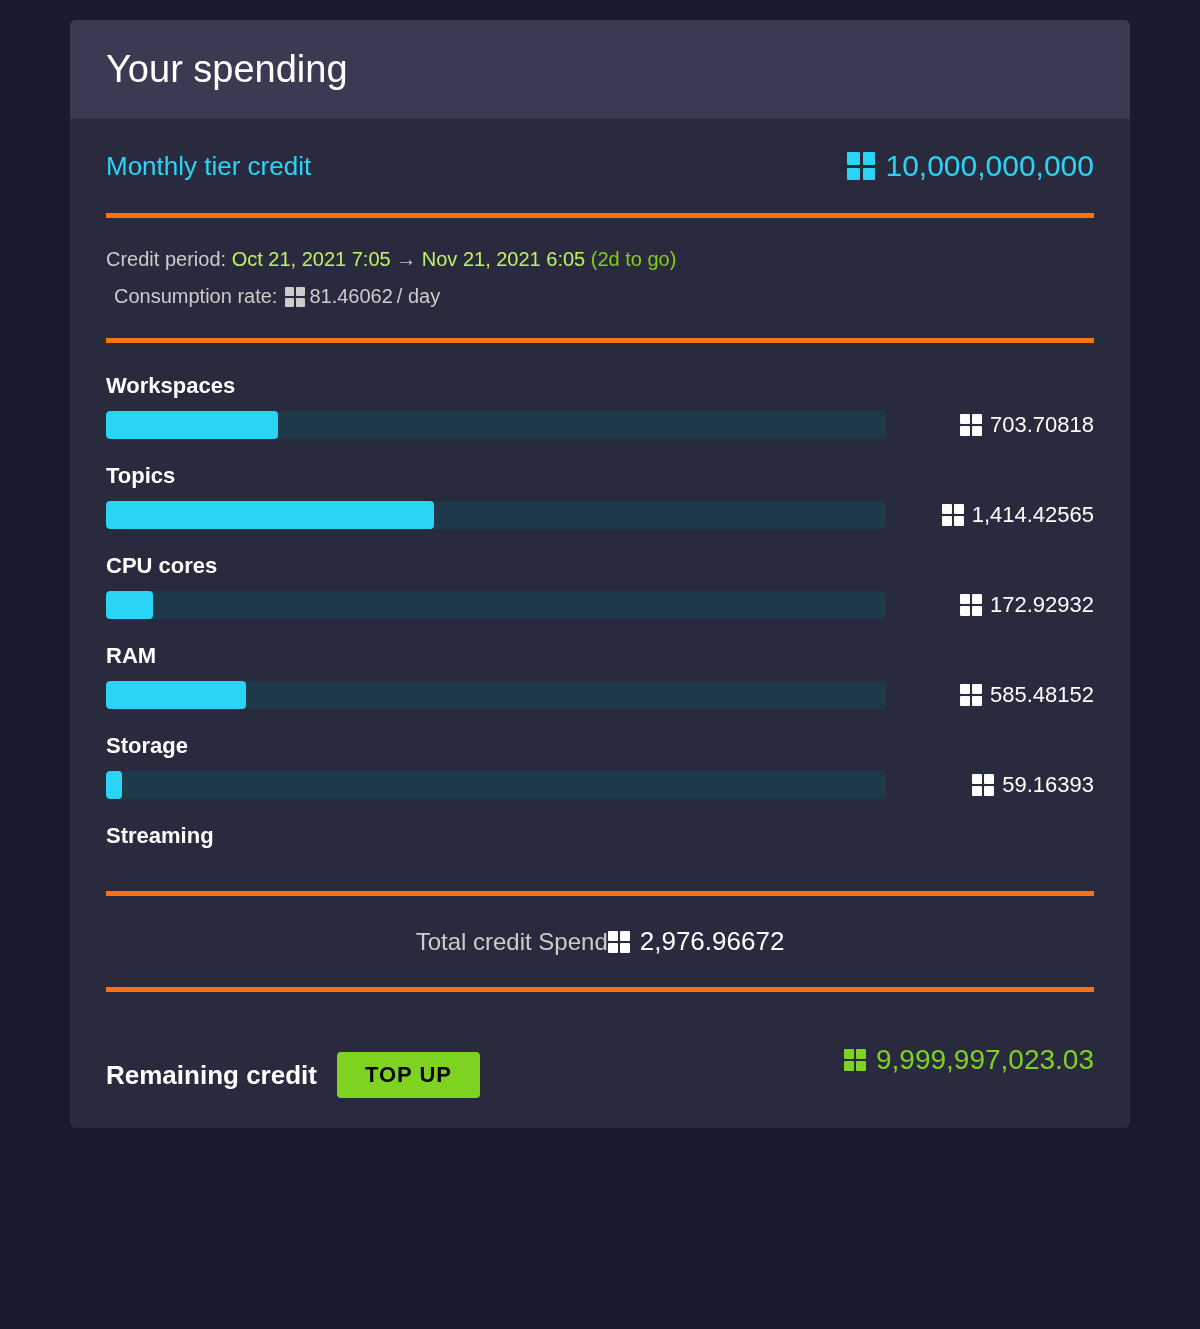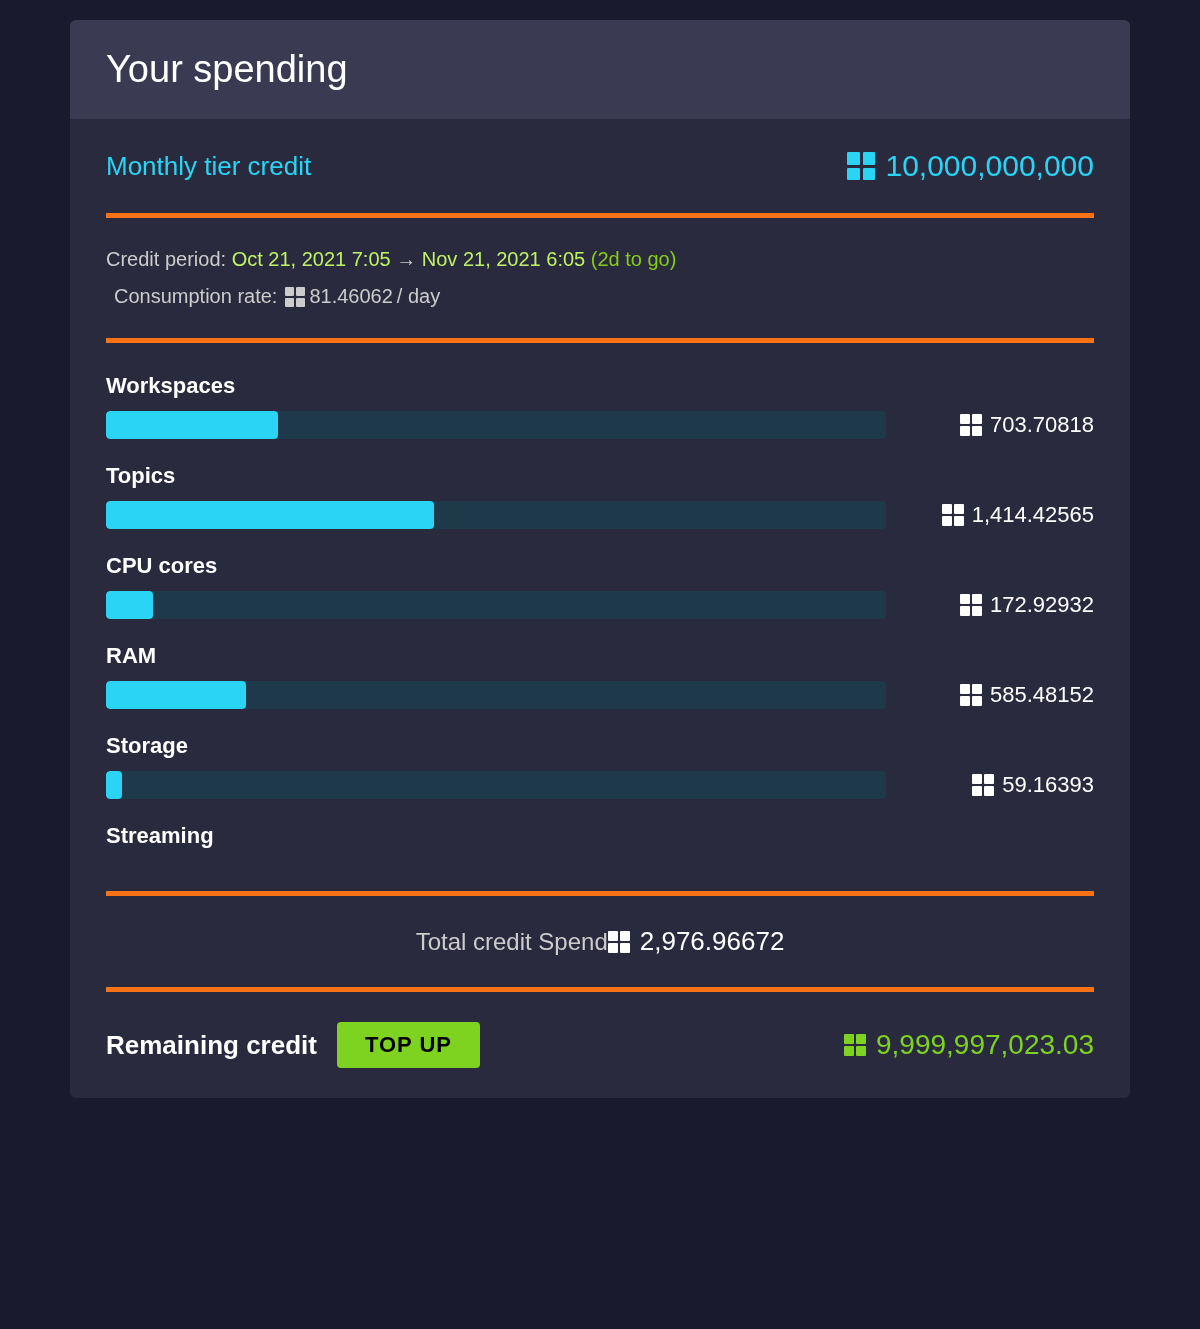--- a/index.html
+++ b/index.html
@@ -159,20 +159,21 @@
     .remaining-row {
       display: flex;
       justify-content: space-between;
       align-items: center;
     }
 
     .remaining-left {
       display: flex;
       align-items: center;
       gap: 20px;
+      margin-top: 30px;
     }
 
     .remaining-label {
       color: #ffffff;
       font-size: 26px;
       font-weight: 600;
     }
 
     .topup-button {
       background: #7ed321;

